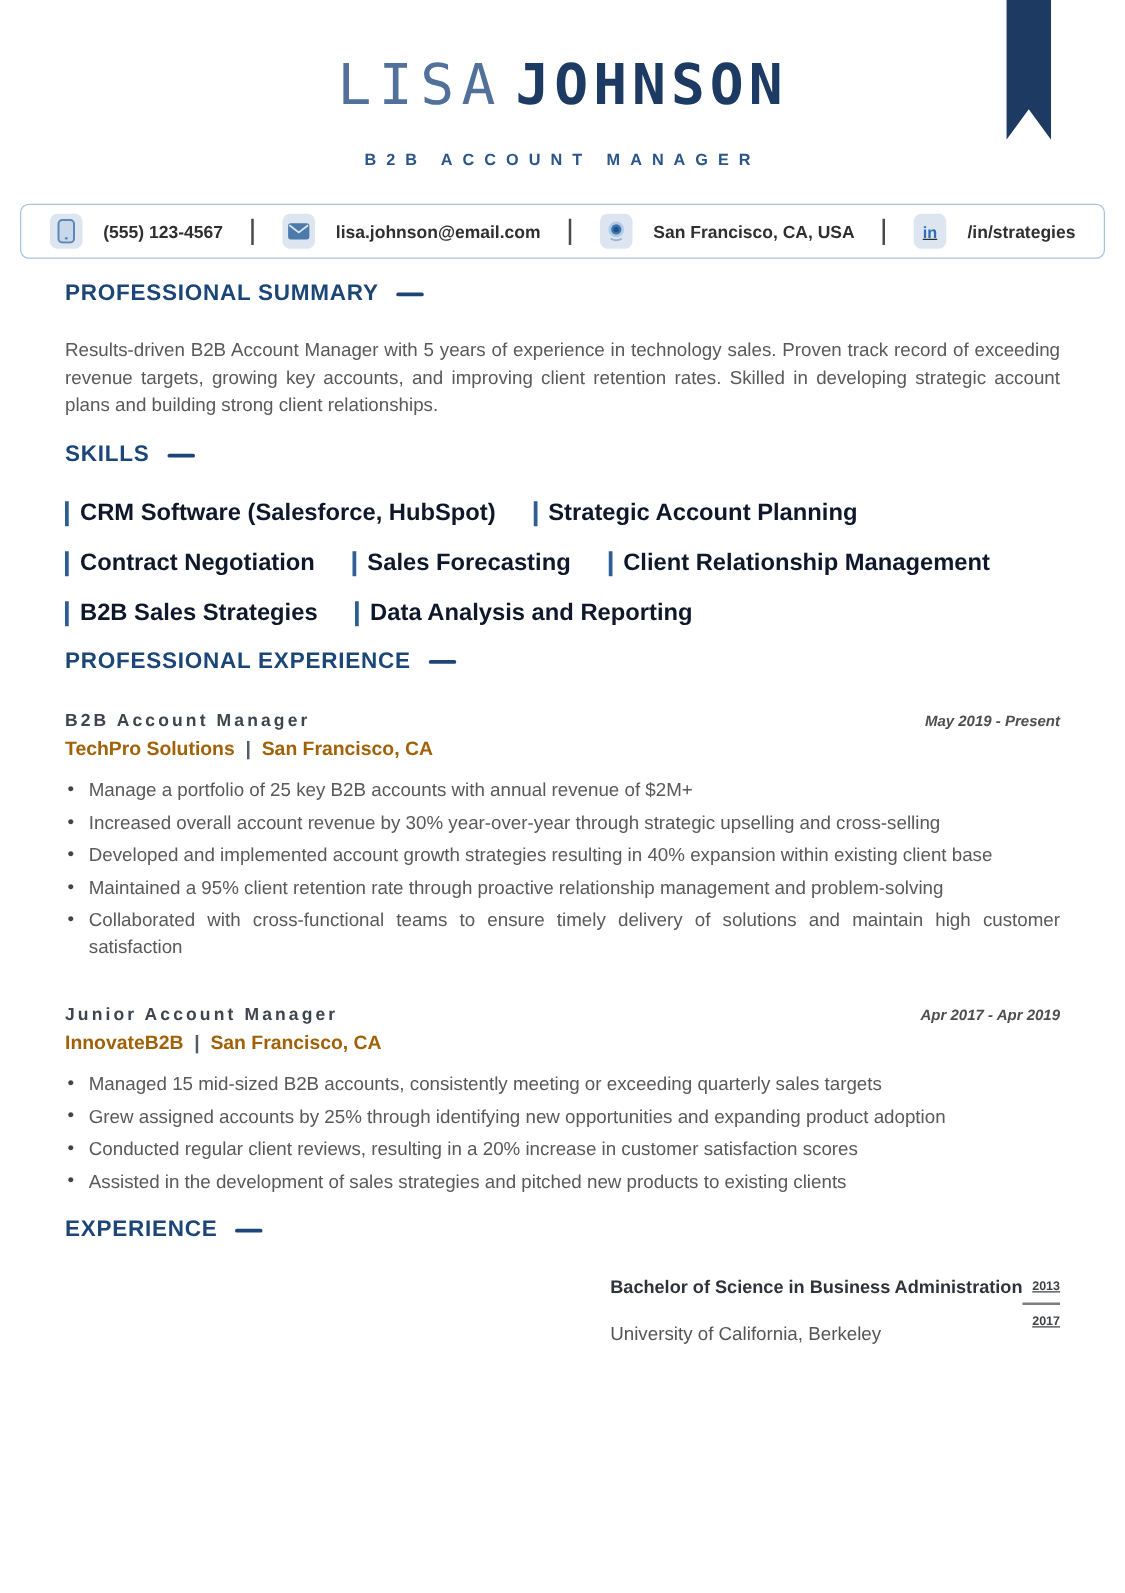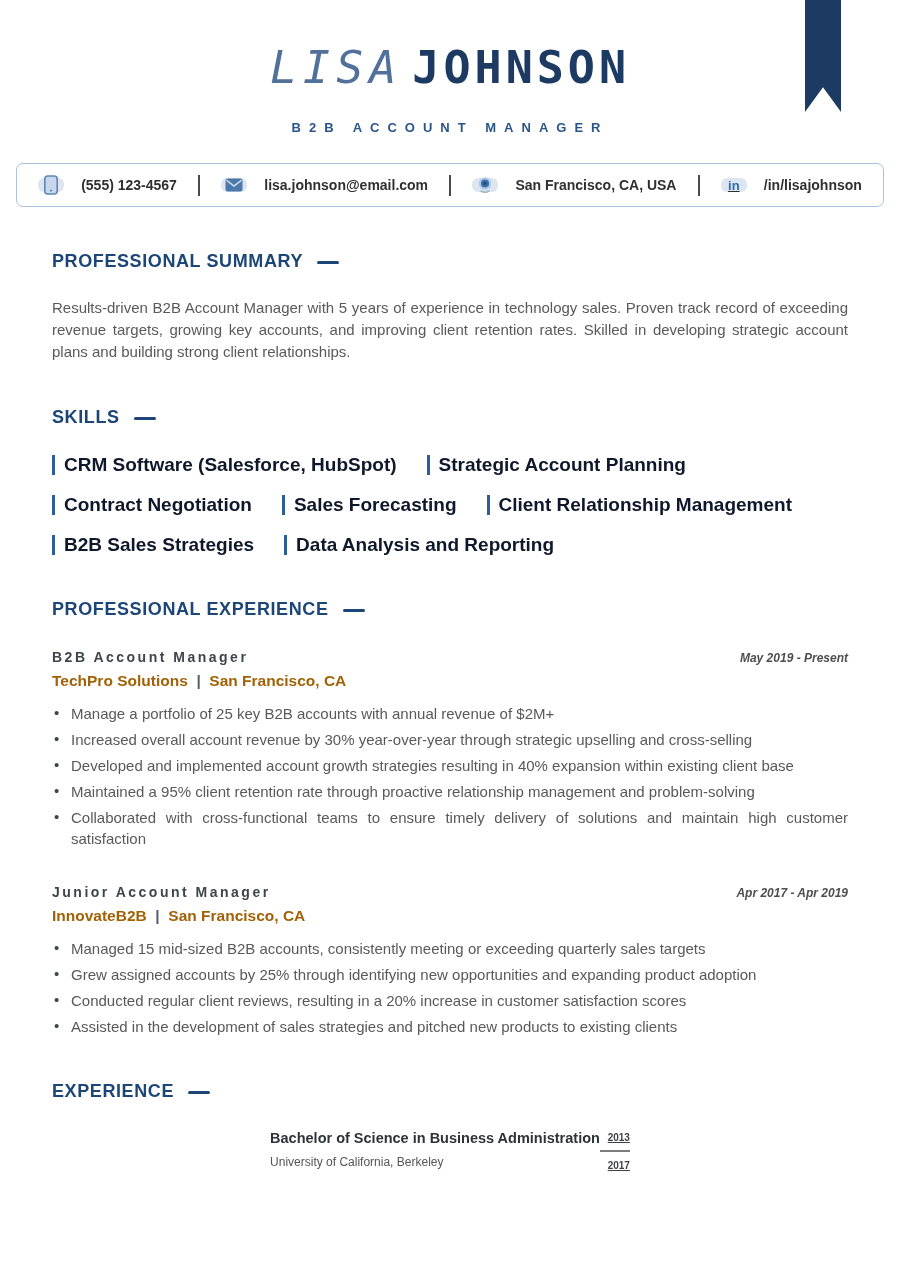--- a/index.html
+++ b/index.html
@@ -7,52 +7,52 @@
     width:900px; height:1274px; background:#ffffff; position:relative; overflow:hidden;
     font-family:"Liberation Sans", sans-serif;
   }
   .ribbon {
     position:absolute; top:0; right:59px; width:36px; height:112px;
     background:var(--navy-dark,#1d3a63);
     clip-path:polygon(0 0,100% 0,100% 100%,50% 78%,0 100%);
   }
   header { text-align:center; padding-top:42px; }
   .name { font-family:"DejaVu Sans Mono", monospace; line-height:52px; white-space:nowrap; }
-  .name .first { color:var(--name-first,#51709a); font-size:45px; letter-spacing:6px; font-weight:500; margin-right:10px;font-style:italic; }
+  .name .first { color:var(--name-first,#51709a); font-size:45px; letter-spacing:6px; font-weight:500; margin-right:10px; }
   .name .last  { color:var(--navy-dark,#1d3a63); font-size:45px; letter-spacing:4px; font-weight:bold; }
   .candidate-title { margin-top:16px; font-size:13px; font-weight:bold; color:var(--subtitle,#2b5589); letter-spacing:8px; }
   .contact-bar {
     margin:28px 16px 0; height:42px; border:1.5px solid var(--contact-border,#a9c3dd);
     border-radius:7px; display:flex; align-items:center; justify-content:space-evenly;
     background:#fff;
   }
   .contact-item { display:flex; align-items:center; gap:17px; font-size:14px; font-weight:bold; color:#2f2f2f; cursor:pointer; }
-  .icon-box { width:26px; height:14px; border-radius:6px; background:var(--icon-bg,#dde6f0); display:flex; align-items:center; justify-content:center;text-decoration:underline; }
+  .icon-box { width:26px; height:28px; border-radius:6px; background:var(--icon-bg,#dde6f0); display:flex; align-items:center; justify-content:center;text-decoration:underline; }
   .li-text { font-size:13px; font-weight:bold; color:#2e6db5; font-family:"Liberation Sans",sans-serif; }
   .sep { width:2px; height:21px; background:#4a4a4a; }
   main { margin:0 52px; }
-  .section-head { display:flex; align-items:center; gap:14px; margin-top:44px; }
+  .section-head { display:flex; align-items:center; gap:14px; margin-top:17px; }
   .section-title { font-size:18px; font-weight:bold; color:var(--accent,#1c4677); letter-spacing:0.6px; line-height:21px; }
   .dash { width:22px; height:3.5px; background:var(--accent,#1c4677); border-radius:2px; margin-top:2px; }
   .summary-text { margin:25px 0 0; font-size:15px; line-height:22px; color:var(--body-text,#595959); text-align:justify; }
   .skills { display:flex; flex-wrap:wrap; column-gap:30px; row-gap:20px; margin-top:27px; }
   .skill { border-left:3px solid var(--skill-bar,#2d5f94); padding-left:9px; font-weight:bold; font-size:19px; color:#0f172a; line-height:20px; }
   .job { margin-top:28px; }
   .job + .job { margin-top:34px; }
   .job-head { display:flex; justify-content:space-between; align-items:flex-start; }
   .job-title { font-size:14px; font-weight:bold; letter-spacing:2.5px; color:#3e454d; line-height:18px; }
   .job-company { margin-top:6px; font-size:15.5px; font-weight:bold; color:#a16207; }
   .job-company .loc::before { content:"  |  "; white-space:pre; color:#525c66; }
   .job-dates { font-size:12px; font-weight:bold; font-style:italic; color:#4e4e4e; padding-top:3px; }
   ul.bullets { margin:13px 0 0; padding:0; list-style:none; }
   ul.bullets li { position:relative; padding-left:19px; font-size:15px; line-height:21px; color:var(--body-text,#595959); text-align:justify; margin-bottom:5px; }
   ul.bullets li::before { content:"\2022"; position:absolute; left:2px; top:-1px; color:#3f454d; }
-  .edu-row { display:flex; justify-content:center; margin-top:27px; }
+  .edu-row { display:flex; justify-content:flex-end; margin-top:27px; }
   .edu-degree { font-size:14.5px; font-weight:bold; color:#2e333a; line-height:18px; }
-  .edu-school { margin-top:8px; font-size:12px; color:#555555; }
+  .edu-school { margin-top:20px; font-size:15px; color:#555555; }
   .edu-right { text-align:right; padding-top:1px; }
   .edu-year { font-size:10px; font-weight:bold; color:#3f4245; line-height:15px;text-decoration:underline; }
   .edu-divider { width:30px; height:2px; background:#7d7d7d; margin:5px 0 6px auto; }
 </style>
 </head>
 <body>
 
 <div class="ribbon"></div>
 
 <header>
@@ -91,21 +91,21 @@
         <path d="M4.5 14.8 Q9 17.6 13.5 14.8" stroke="#9fb4ca" stroke-width="1.6" fill="none"></path>
       </svg>
     </span>
     <span>San Francisco, CA, USA</span>
   </div>
   <div class="sep"></div>
   <div class="contact-item">
     <span class="icon-box">
       <span class="li-text">in</span>
     </span>
-    <span>/in/lisajohnson</span>
+    <span>/in/strategies</span>
   </div>
 </div>
 
 <main>
 
   <section>
     <div class="section-head">
       <span class="section-title">PROFESSIONAL SUMMARY</span>
       <span class="dash"></span>
     </div>

